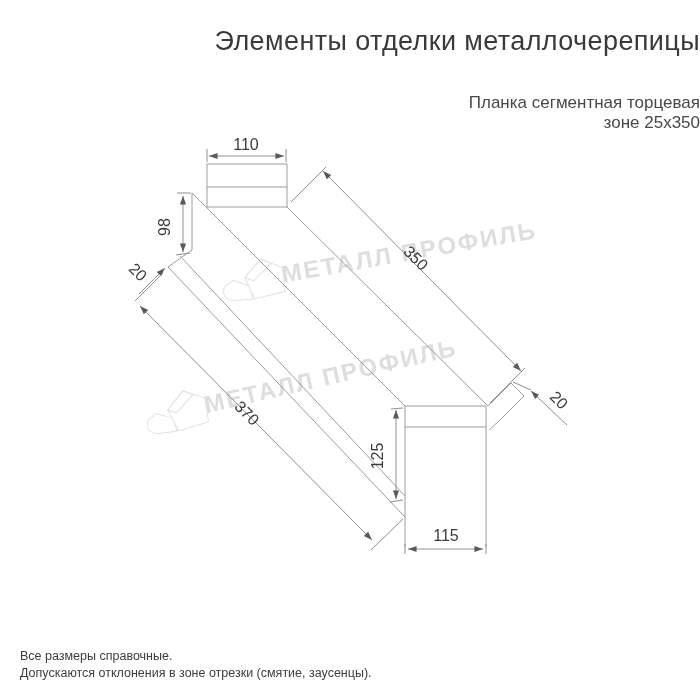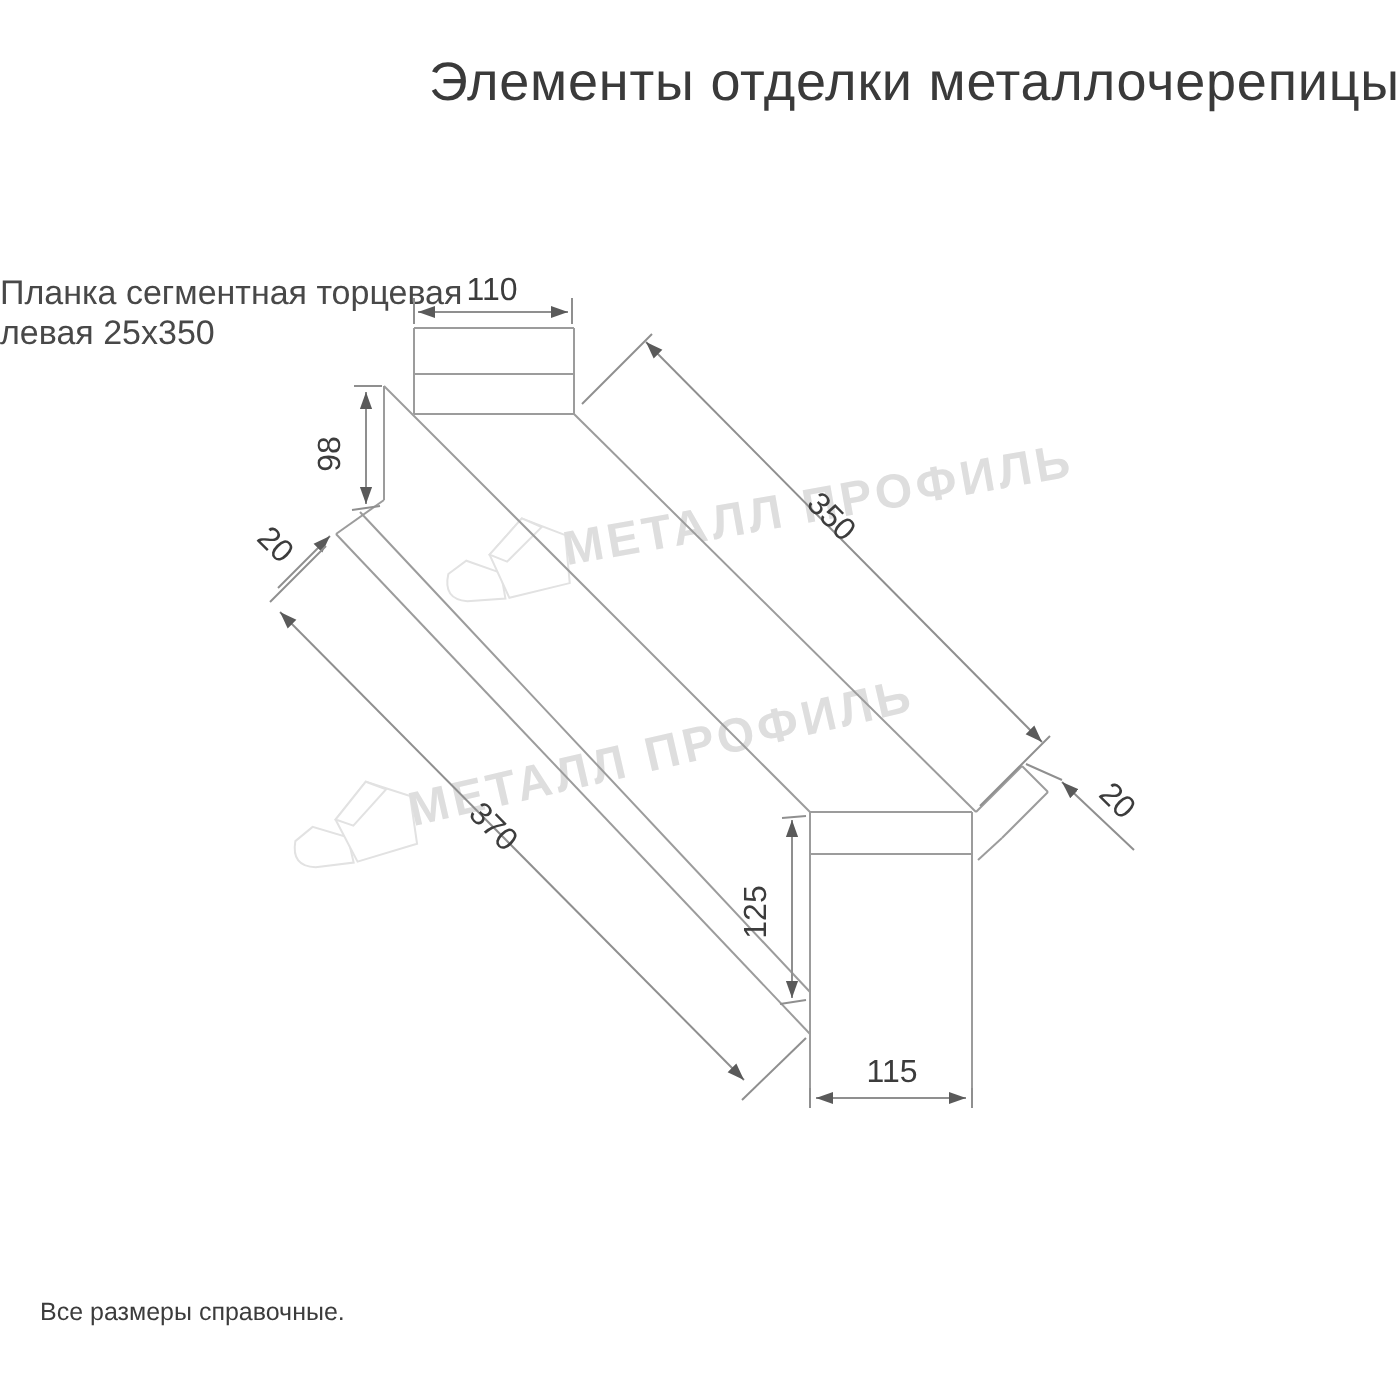--- a/index.html
+++ b/index.html
@@ -5,22 +5,22 @@
   html,body{margin:0;padding:0;background:#ffffff;}
   .page{
     position:relative;width:700px;height:700px;background:#ffffff;overflow:hidden;
     font-family:"Liberation Sans", sans-serif;
   }
   .title{
     position:absolute;top:26px;left:0;width:700px;text-align:right;
     font-size:27px;letter-spacing:.4px;color:#3a3a3a;
   }
   .subtitle{
-    position:absolute;top:93px;left:0;width:700px;text-align:left;
-    font-size:17px;line-height:20px;color:#484848;margin-top:44px;
+    position:absolute;top:93px;left:0;width:700px;text-align:right;
+    font-size:17px;line-height:20px;color:#484848;
   }
   .footer{
     position:absolute;left:20px;top:648px;
     font-size:12.5px;line-height:17px;color:#3c3c3c;
   }
   svg.draw{position:absolute;left:0;top:0;}
   svg.draw line, svg.draw path.outline, svg.draw polyline{
     stroke:#9c9c9c;stroke-width:1;fill:none;
   }
   svg.draw .dim{stroke:#8f8f8f;}
@@ -36,21 +36,21 @@
 </style>
 </head>
 <body>
 
 <div class="page">
 
   <div class="title">Элементы отделки металлочерепицы</div>
 
   <div class="subtitle">
     <div>Планка сегментная торцевая</div>
-    <div>левая 25х350</div>
+    <div>зоне 25х350</div>
   </div>
 
   <svg class="draw" width="700" height="700" viewBox="0 0 700 700">
 
     <defs>
       <marker id="ah" viewBox="0 0 10 10" refX="9.5" refY="5" markerWidth="9" markerHeight="9" orient="auto-start-reverse">
         <path d="M0,1.6 L9.5,5 L0,8.4 z" fill="#5a5a5a"></path>
       </marker>
     </defs>
 
@@ -155,15 +155,16 @@
     <g>
       <line class="dim" x1="405" y1="544" x2="405" y2="554"></line>
       <line class="dim" x1="486" y1="544" x2="486" y2="554"></line>
       <line class="dim" x1="408" y1="549" x2="483" y2="549" marker-start="url(#ah)" marker-end="url(#ah)"></line>
       <text class="dimtxt" x="446" y="541">115</text>
     </g>
   </svg>
 
   <div class="footer">
     <div>Все размеры справочные.</div>
+    <div>Допускаются отклонения в зоне отрезки (смятие, заусенцы).</div>
   </div>
 
 </div>
 
 </body></html>

